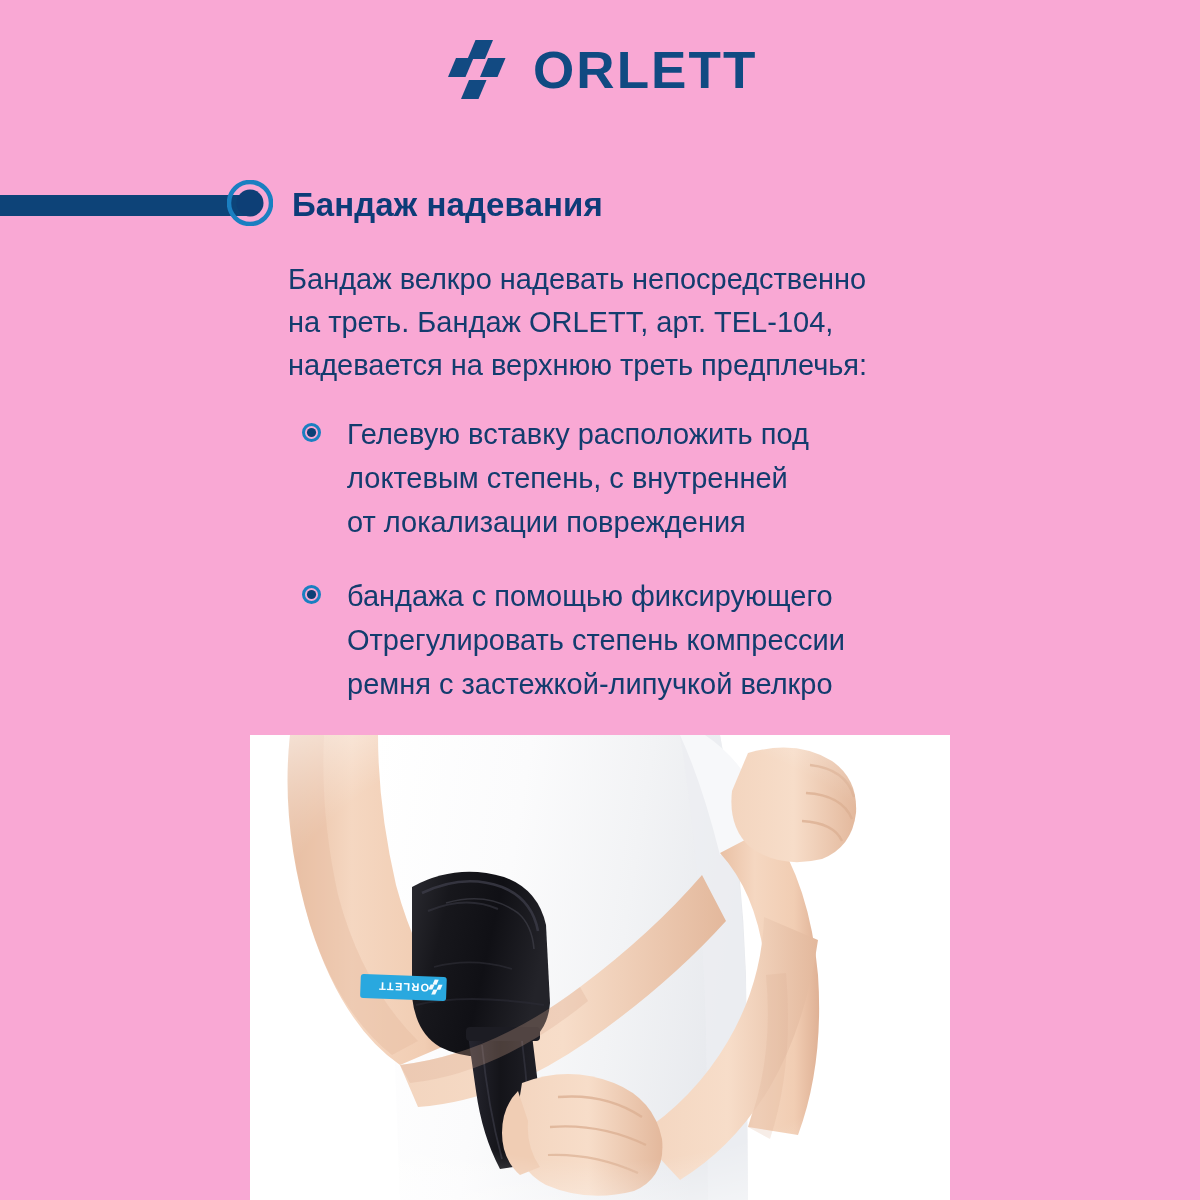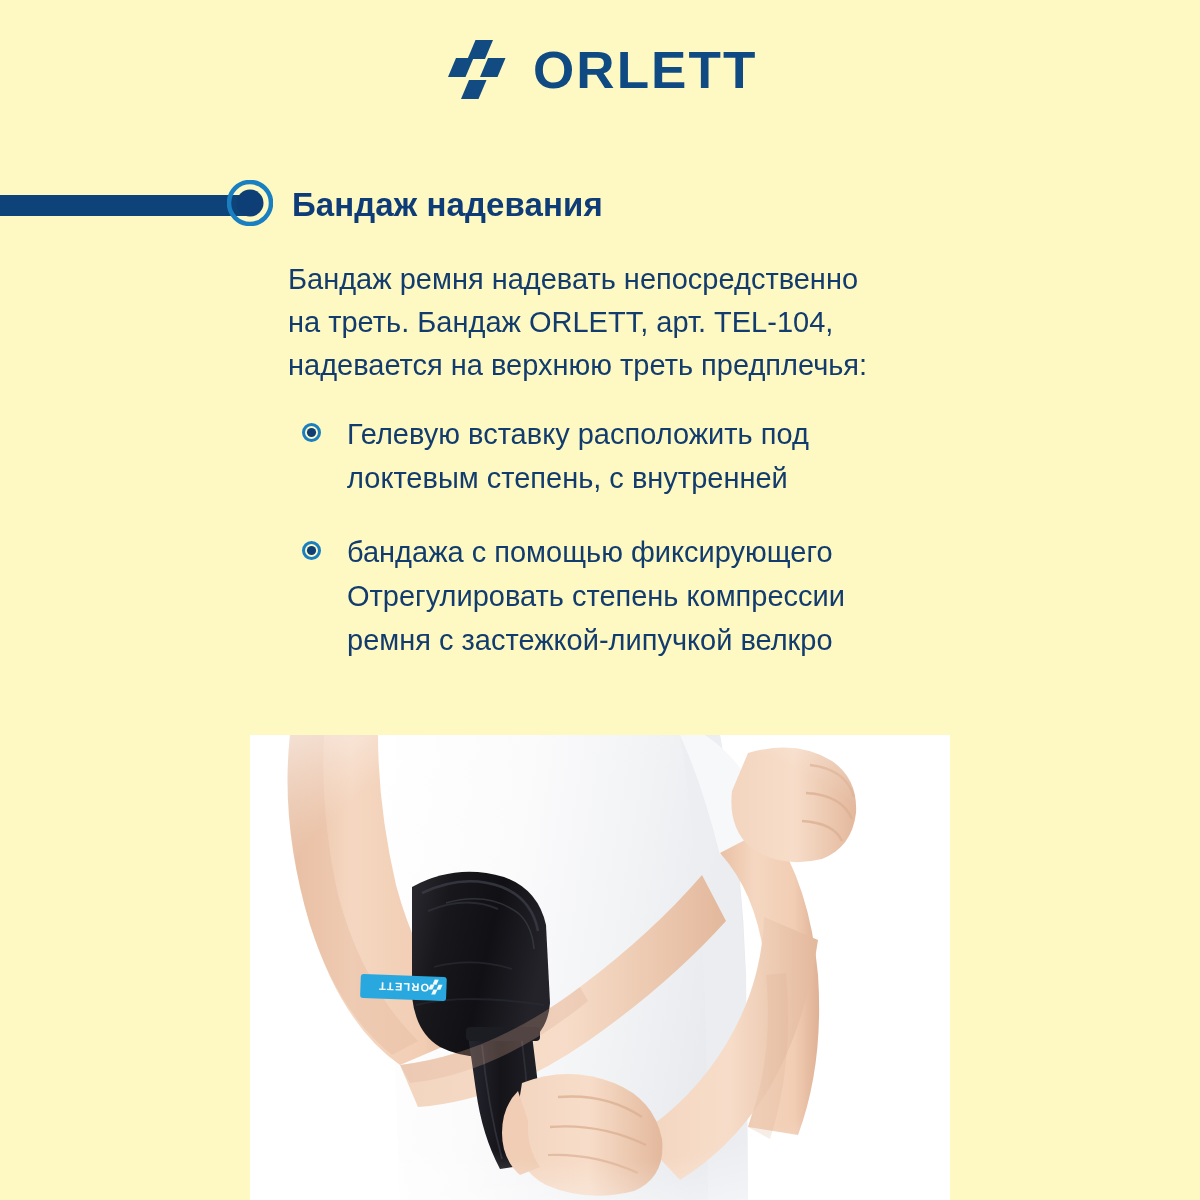--- a/index.html
+++ b/index.html
@@ -9,21 +9,21 @@
     background: #ffffff;
   }
   body {
     font-family: "Liberation Sans", "DejaVu Sans", sans-serif;
     -webkit-font-smoothing: antialiased;
   }
   #page {
     position: relative;
     width: 1200px;
     height: 1200px;
-    background: #fef9c3;
+    background: #f9a8d4;
     overflow: hidden;
   }
 
   
   .logo-block {
     position: absolute;
     left: 0;
     top: 38px;
     width: 1200px;
     height: 64px;
@@ -162,37 +162,38 @@
     <div class="heading-title">Бандаж надевания</div>
   </div>
   <div class="heading-marker">
     <svg viewBox="0 0 46 46" width="46" height="46" aria-hidden="true">
       <circle cx="23" cy="23" r="21" fill="none" stroke="#1a7fc1" stroke-width="4.5"></circle>
       <circle cx="23" cy="23" r="13.5" fill="#0d3f76"></circle>
     </svg>
   </div>
 
   <div class="intro">
-    <p>Бандаж ремня надевать непосредственно</p>
+    <p>Бандаж велкро надевать непосредственно</p>
     <p>на треть. Бандаж ORLETT, арт. TEL-104,</p>
     <p>надевается на верхнюю треть предплечья:</p>
   </div>
 
   <div class="bullets">
 
     <div class="bullet-item">
       <span class="bullet-dot">
         <svg viewBox="0 0 19 19" width="19" height="19" aria-hidden="true">
           <circle cx="9.5" cy="9.5" r="8" fill="none" stroke="#1a7fc1" stroke-width="3"></circle>
           <circle cx="9.5" cy="9.5" r="4.6" fill="#0d3f76"></circle>
         </svg>
       </span>
       <div class="bullet-text">
         <div>Гелевую вставку расположить под</div>
         <div>локтевым степень, с внутренней</div>
+        <div>от локализации повреждения</div>
       </div>
     </div>
 
     <div class="bullet-item">
       <span class="bullet-dot">
         <svg viewBox="0 0 19 19" width="19" height="19" aria-hidden="true">
           <circle cx="9.5" cy="9.5" r="8" fill="none" stroke="#1a7fc1" stroke-width="3"></circle>
           <circle cx="9.5" cy="9.5" r="4.6" fill="#0d3f76"></circle>
         </svg>
       </span>

